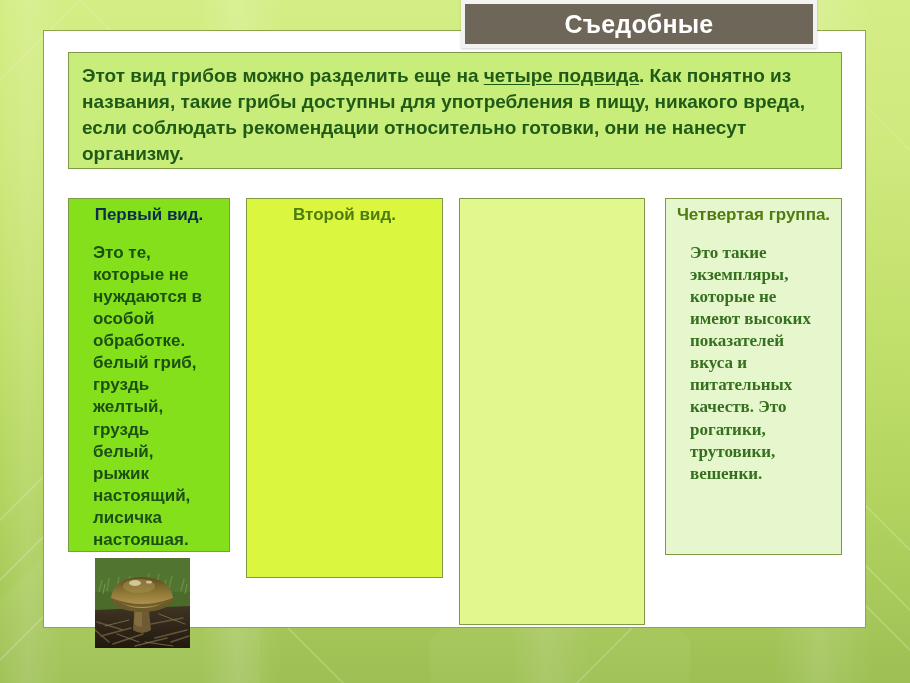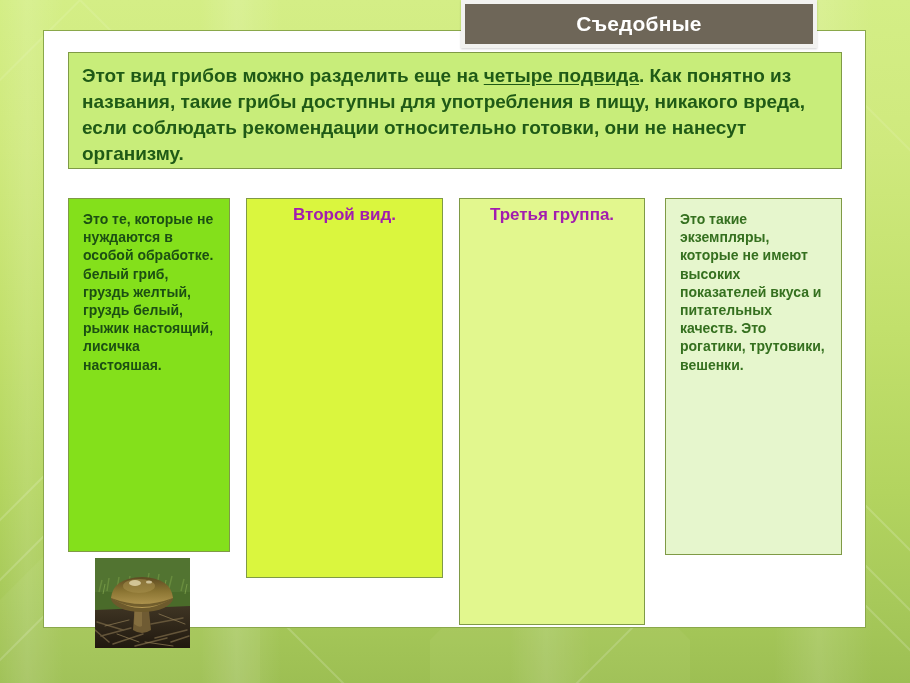--- a/index.html
+++ b/index.html
@@ -77,21 +77,21 @@
     background: #6e6658;
     border: 4px solid #f2f2f0;
     box-sizing: border-box;
     display: flex;
     align-items: center;
     justify-content: center;
     box-shadow: 0 1px 2px rgba(0,0,0,.18);
   }
   .title-text {
     color: #ffffff;
-    font-size: 21px;
+    font-size: 25px;
     font-weight: bold;
     letter-spacing: .2px;
     white-space: nowrap;
   }
 
   
   .intro-box {
     position: absolute;
     left: 68px;
     top: 52px;
@@ -124,27 +124,27 @@
     position: absolute;
     top: 0;
     box-sizing: border-box;
     border: 1px solid #7f9a46;
     padding: 5px 8px 7px 8px;
   }
   .card-title {
     margin: 0 0 0 0;
     font-size: 17px;
     font-weight: bold;
-    color: #a21caf;
+    color: #4d7c0f;
     text-align: center;
     line-height: 1.28;
   }
   .card-body {
-    margin: 6px;
-    font-size: 14px;
+    margin: 16px;
+    font-size: 17px;
     font-weight: bold;
     line-height: 1.30;
     color: #245c18;
   }
 
   
   .card-1 {
     left: 0px;  width: 162px; height: 354px;
     background: #84e01b;
   }
@@ -160,21 +160,21 @@
   .card-3 {
     left: 391px; width: 186px; height: 427px;
     background: #e2f78e;
   }
   .card-3 .card-body  { color: #2f6d1e; }
 
   .card-4 {
     left: 597px; width: 177px; height: 357px;
     background: #e6f6cd;
   }
-  .card-4 .card-body  { color: #35701f; }
+  .card-4 .card-body  { color: #35701f; font-family: Liberation Serif, serif; }
 
   
   .photo {
     position: absolute;
     left: 95px;
     top: 558px;
     width: 95px;
     height: 90px;
     overflow: hidden;
     background: #2e2318;
@@ -209,32 +209,33 @@
   <span class="title-text">Съедобные</span>
 </div>
 
 <div class="intro-box">
   <p class="intro-text"><span>Этот вид грибов можно разделить еще на </span><u>четыре подвида</u><span>. Как понятно из названия, такие грибы доступны для употребления в пищу, никакого вреда, если соблюдать рекомендации относительно готовки, они не нанесут организму.</span></p>
 </div>
 
 <div class="cards">
 
   <div class="card card-1">
+    <p class="card-title">Первый вид.</p>
     <p class="card-body">Это те, которые не нуждаются в особой обработке. белый гриб, груздь желтый, груздь белый, рыжик настоящий, лисичка настояшая.</p>
   </div>
 
   <div class="card card-2">
     <p class="card-title">Второй вид.</p>
   </div>
 
   <div class="card card-3">
-    <p class="card-title">Третья группа.</p>
   </div>
 
   <div class="card card-4">
+    <p class="card-title">Четвертая группа.</p>
     <p class="card-body">Это такие экземпляры, которые не имеют высоких показателей вкуса и питательных качеств. Это рогатики, трутовики, вешенки.</p>
   </div>
 
 </div>
 
 <div class="photo">
   <svg width="95" height="90" viewBox="0 0 95 90">
     <defs>
       <linearGradient id="capG" x1="0" y1="0" x2="0" y2="1">
         <stop offset="0%" stop-color="#5d4a22"></stop>

